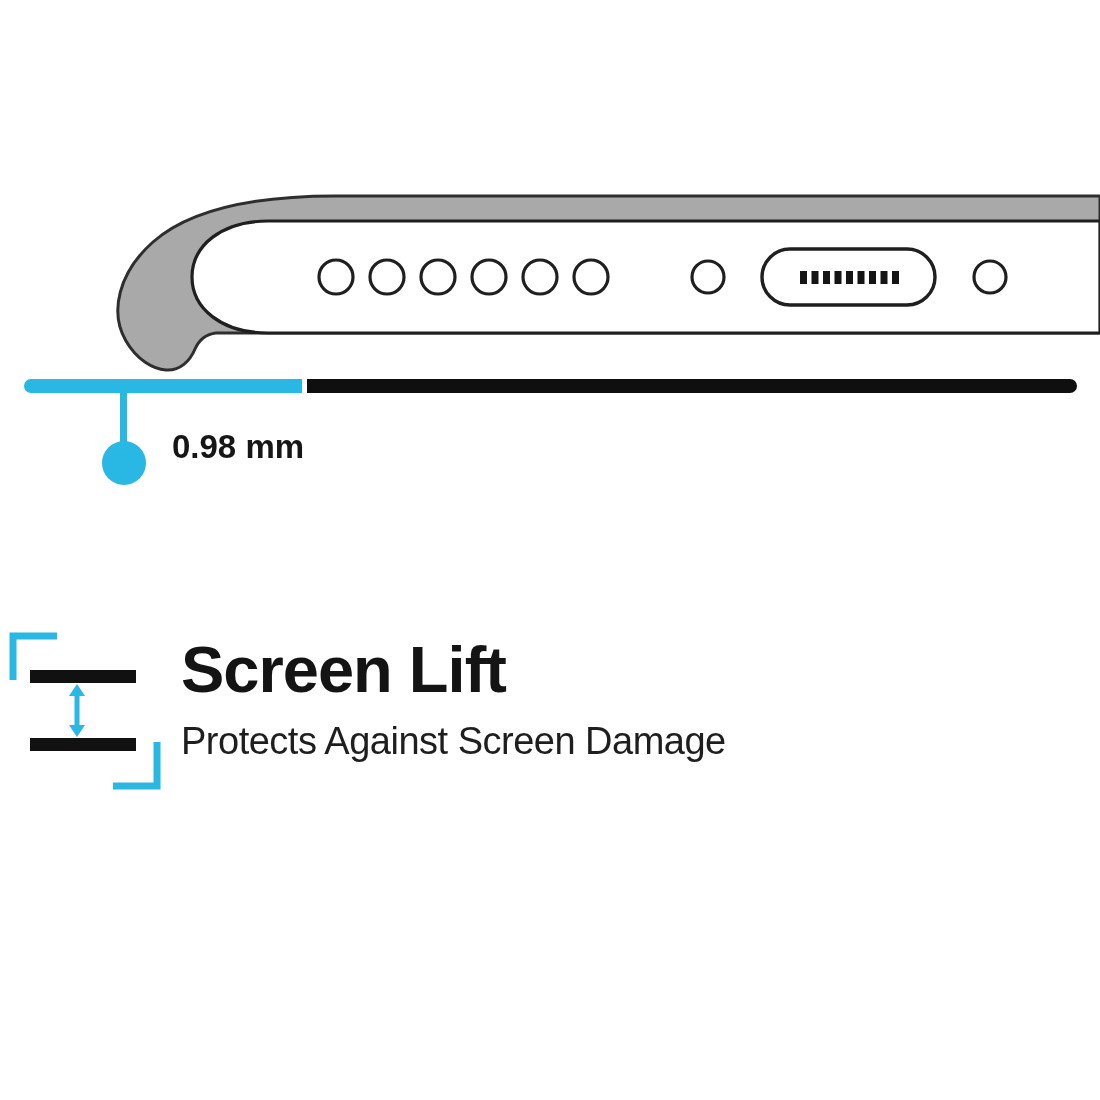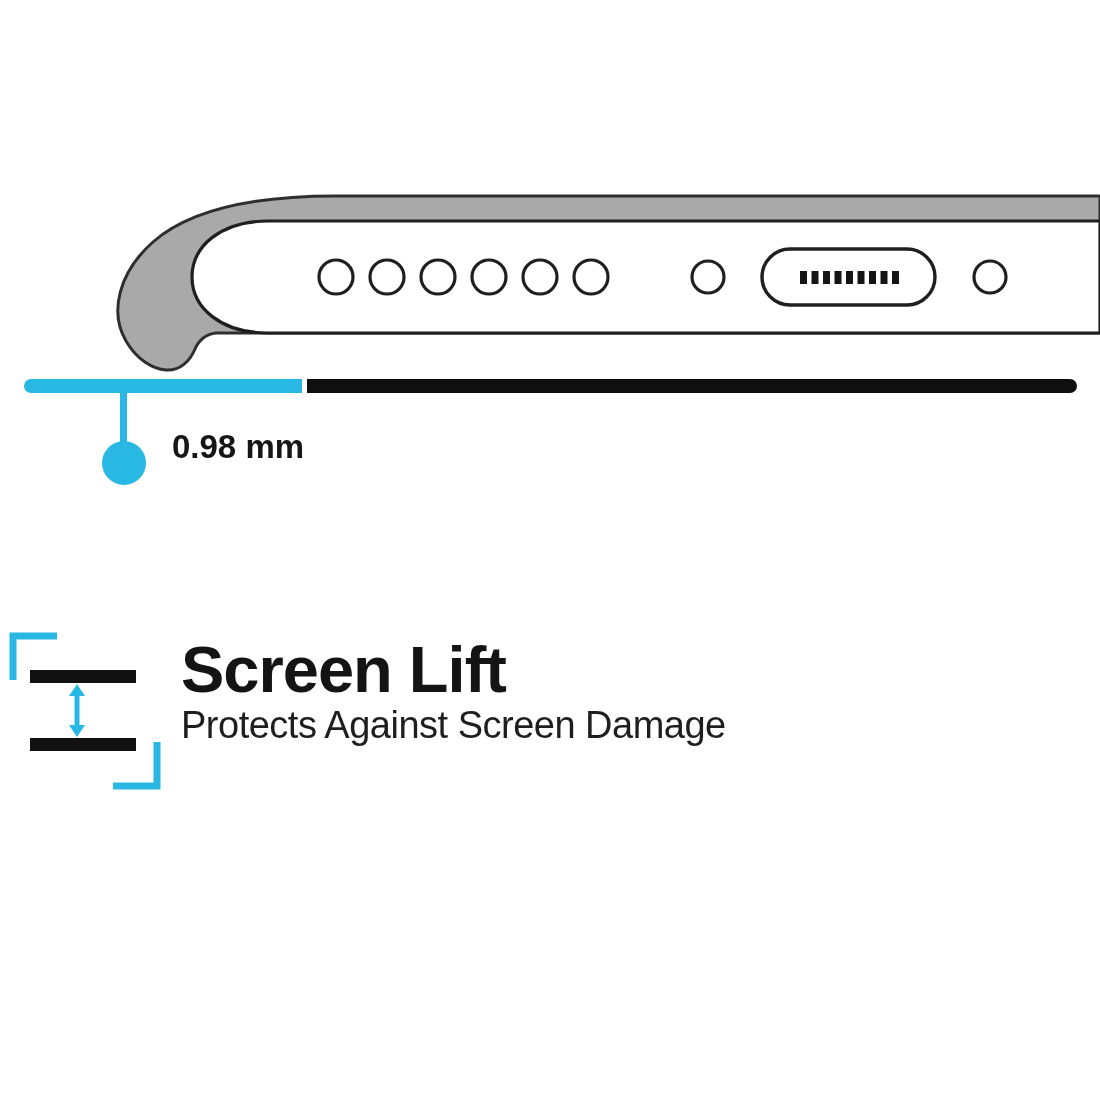--- a/index.html
+++ b/index.html
@@ -33,21 +33,21 @@
 
   
   .lift-icon{position:absolute;left:5px;top:628px;width:160px;height:170px;}
   .bracket{fill:none;stroke:var(--accent);stroke-width:7;}
   .gapbar{fill:#111111;}
   .arrow-line{stroke:var(--accent);stroke-width:5;}
   .arrow-head{fill:var(--accent);}
 
   .feature-text{position:absolute;left:181px;top:636px;width:880px;}
   .feature-title{font-size:65px;line-height:1.04;font-weight:900;color:#141414;letter-spacing:-1px;}
-  .feature-subtitle{margin-top:0;font-size:38px;font-weight:500;color:#1e1e1e;letter-spacing:-0.5px;}
+  .feature-subtitle{margin-top:16px;font-size:38px;font-weight:500;color:#1e1e1e;letter-spacing:-0.5px;}
 </style>
 </head>
 <body>
 
 <div class="stage">
 
   <svg class="phone-svg" viewBox="0 0 1100 380" aria-hidden="true">
 
     <path class="case-fill" d="M 1100 196 L 335 196
          C 245 196 187 212 153 242

